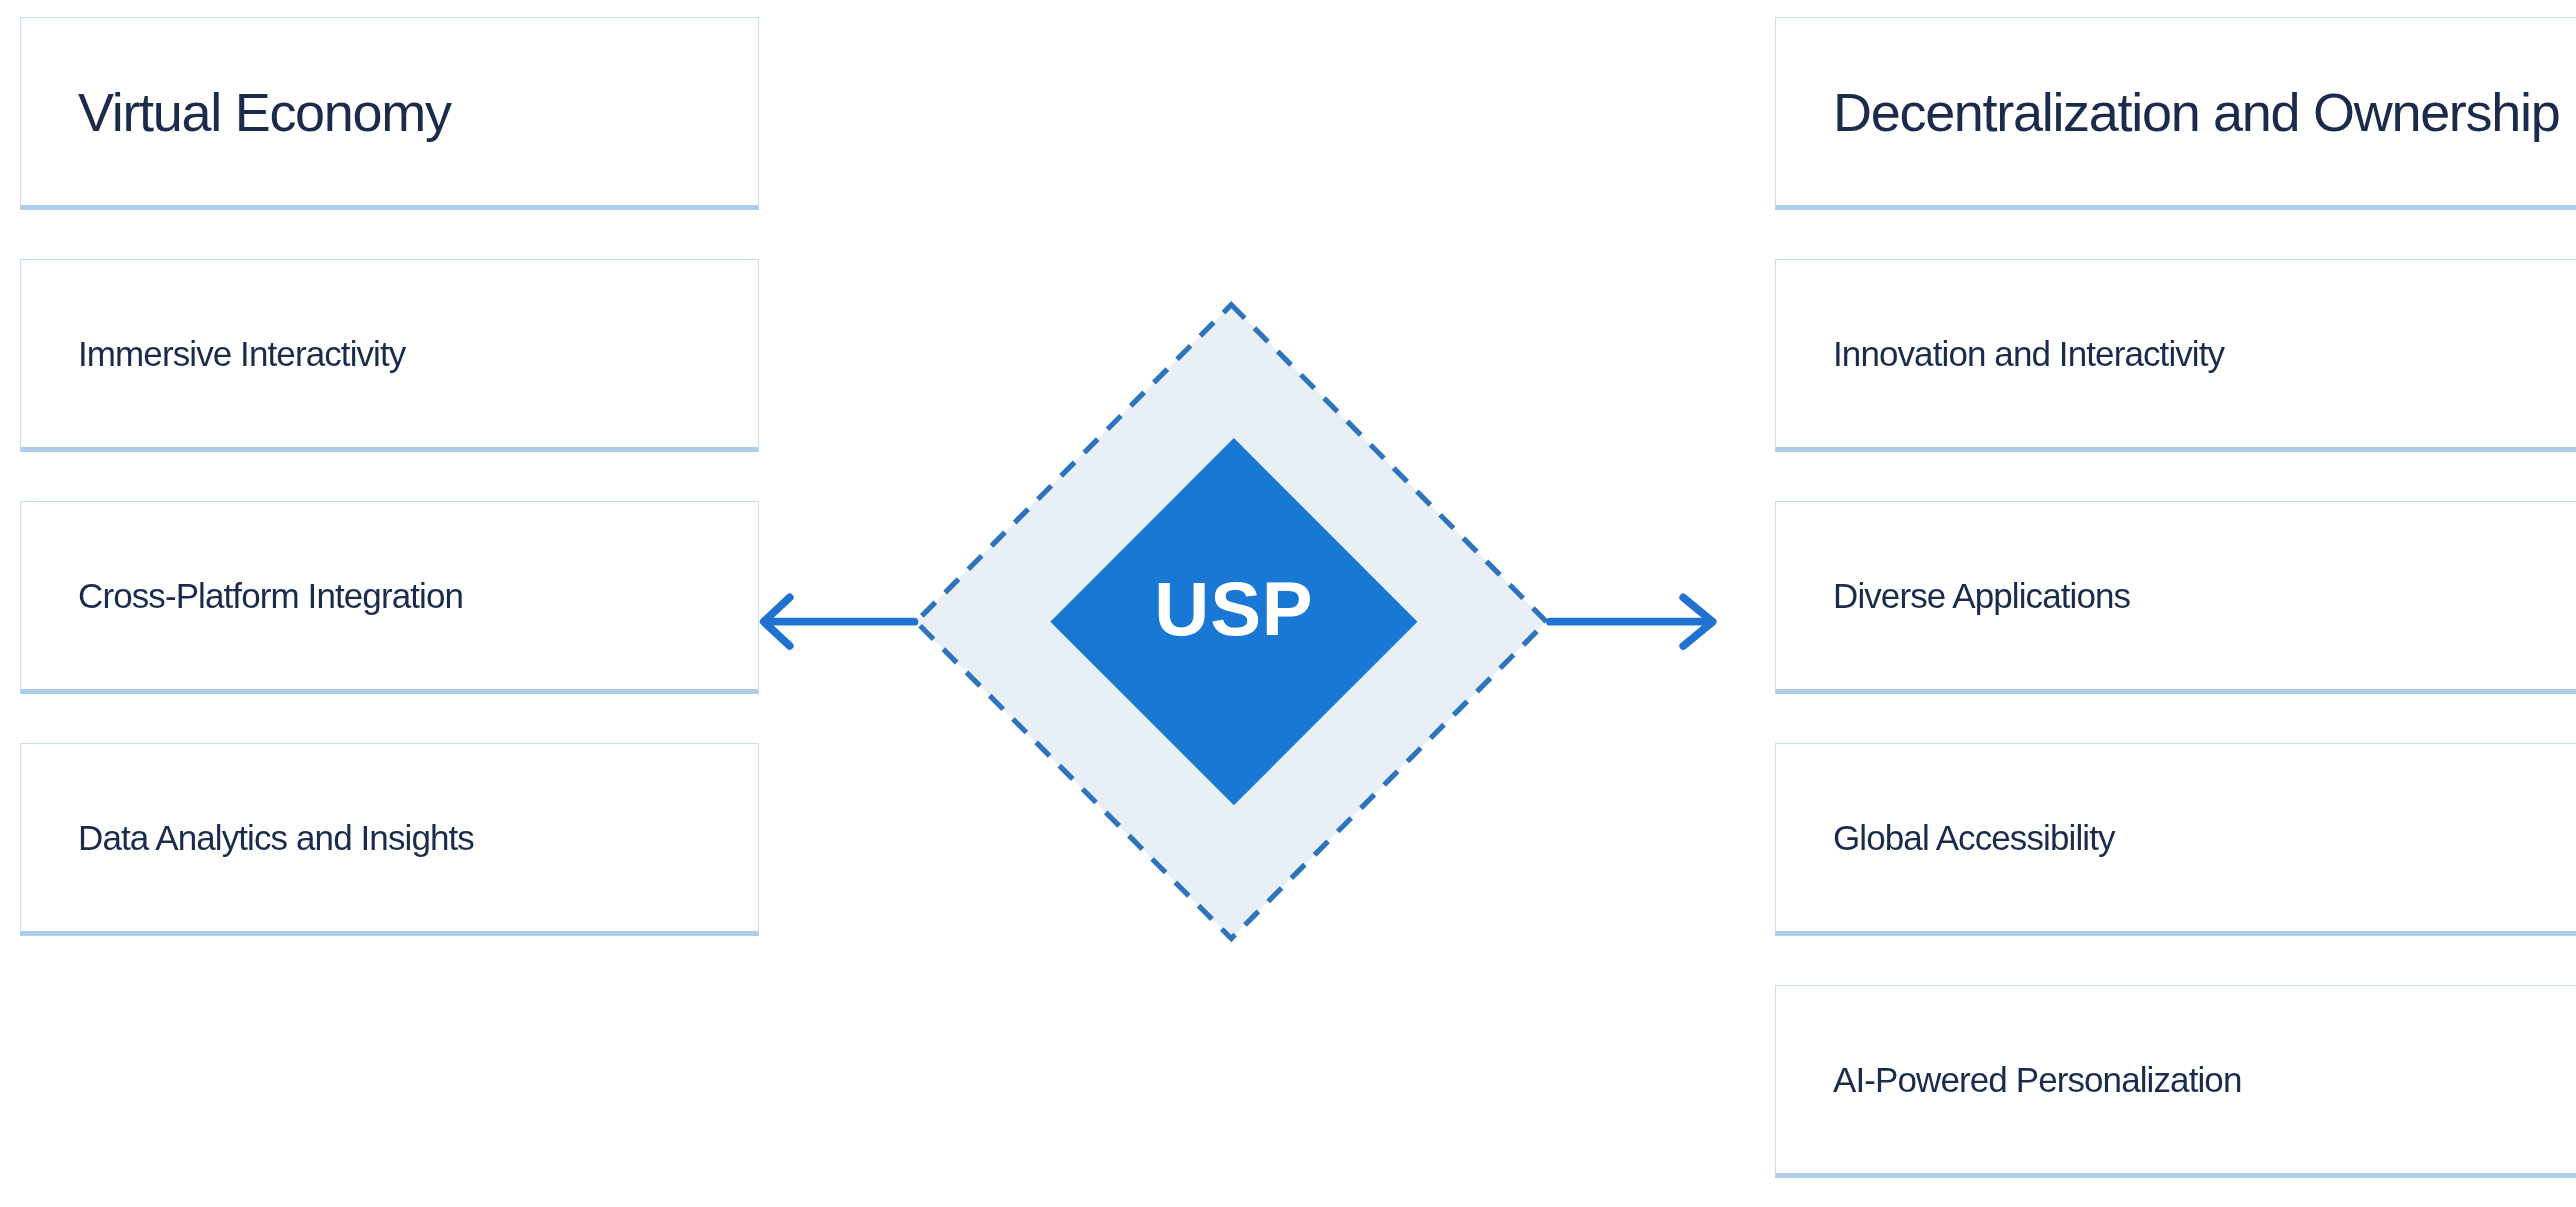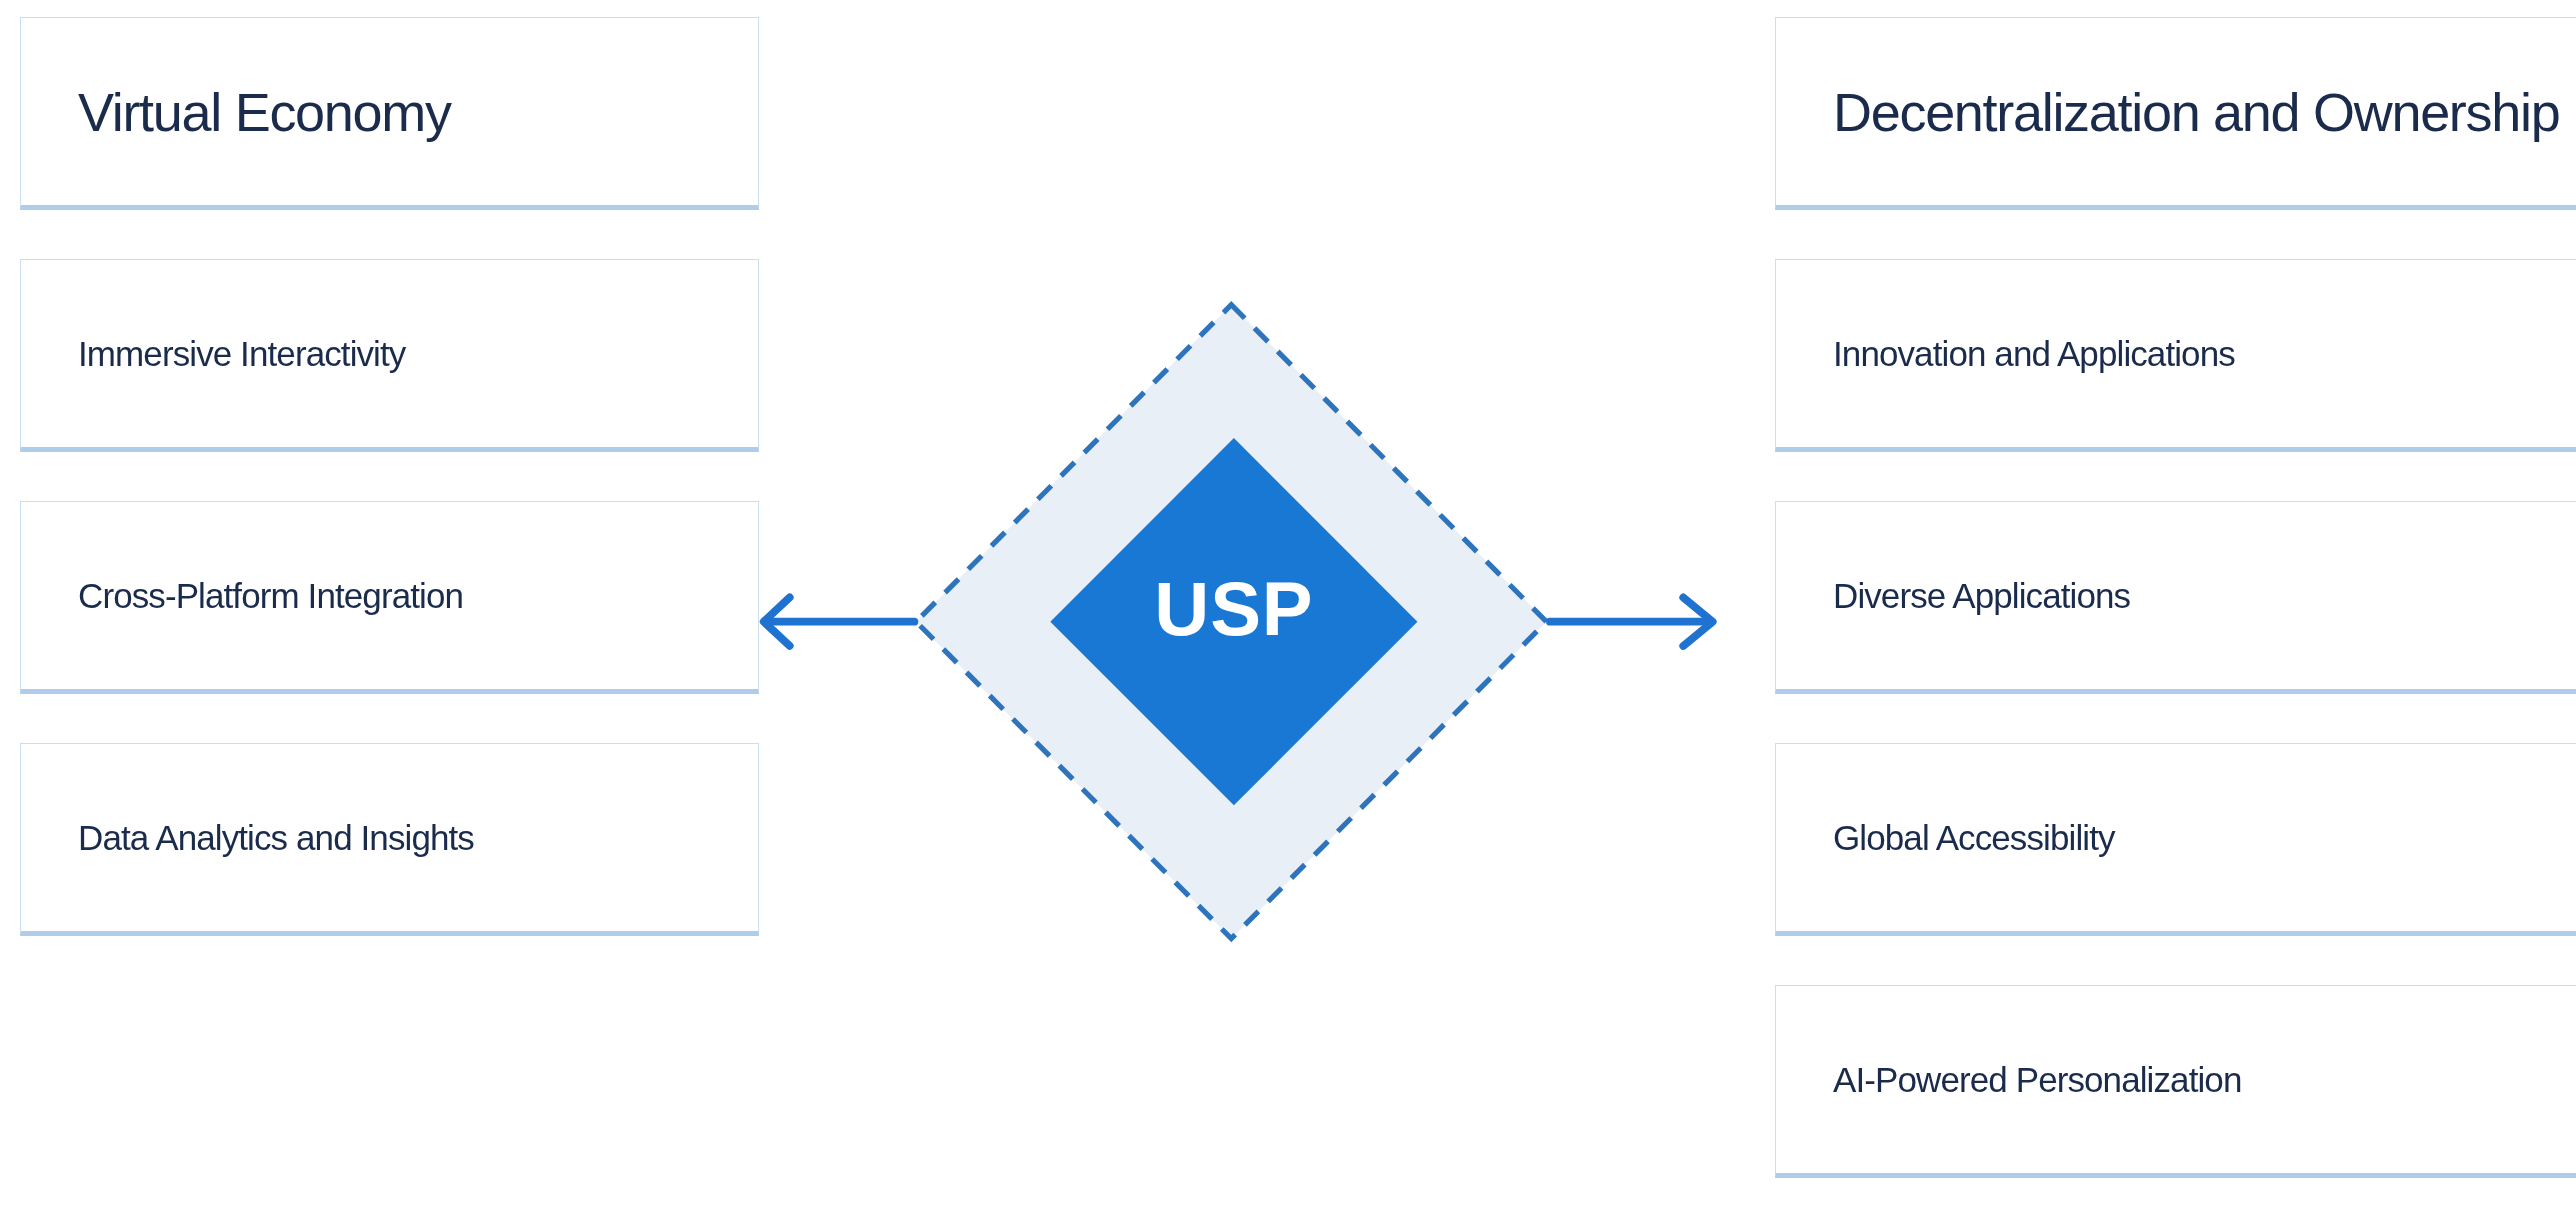--- a/index.html
+++ b/index.html
@@ -69,21 +69,21 @@
     <div class="box">
       <span class="box-label">Data Analytics and Insights</span>
     </div>
   </div>
 
   <div class="col col-right">
     <div class="box box--lg">
       <span class="box-label">Decentralization and Ownership</span>
     </div>
     <div class="box">
-      <span class="box-label">Innovation and Applications</span>
+      <span class="box-label">Innovation and Interactivity</span>
     </div>
     <div class="box">
       <span class="box-label">Diverse Applications</span>
     </div>
     <div class="box">
       <span class="box-label">Global Accessibility</span>
     </div>
     <div class="box">
       <span class="box-label">AI-Powered Personalization</span>
     </div>

